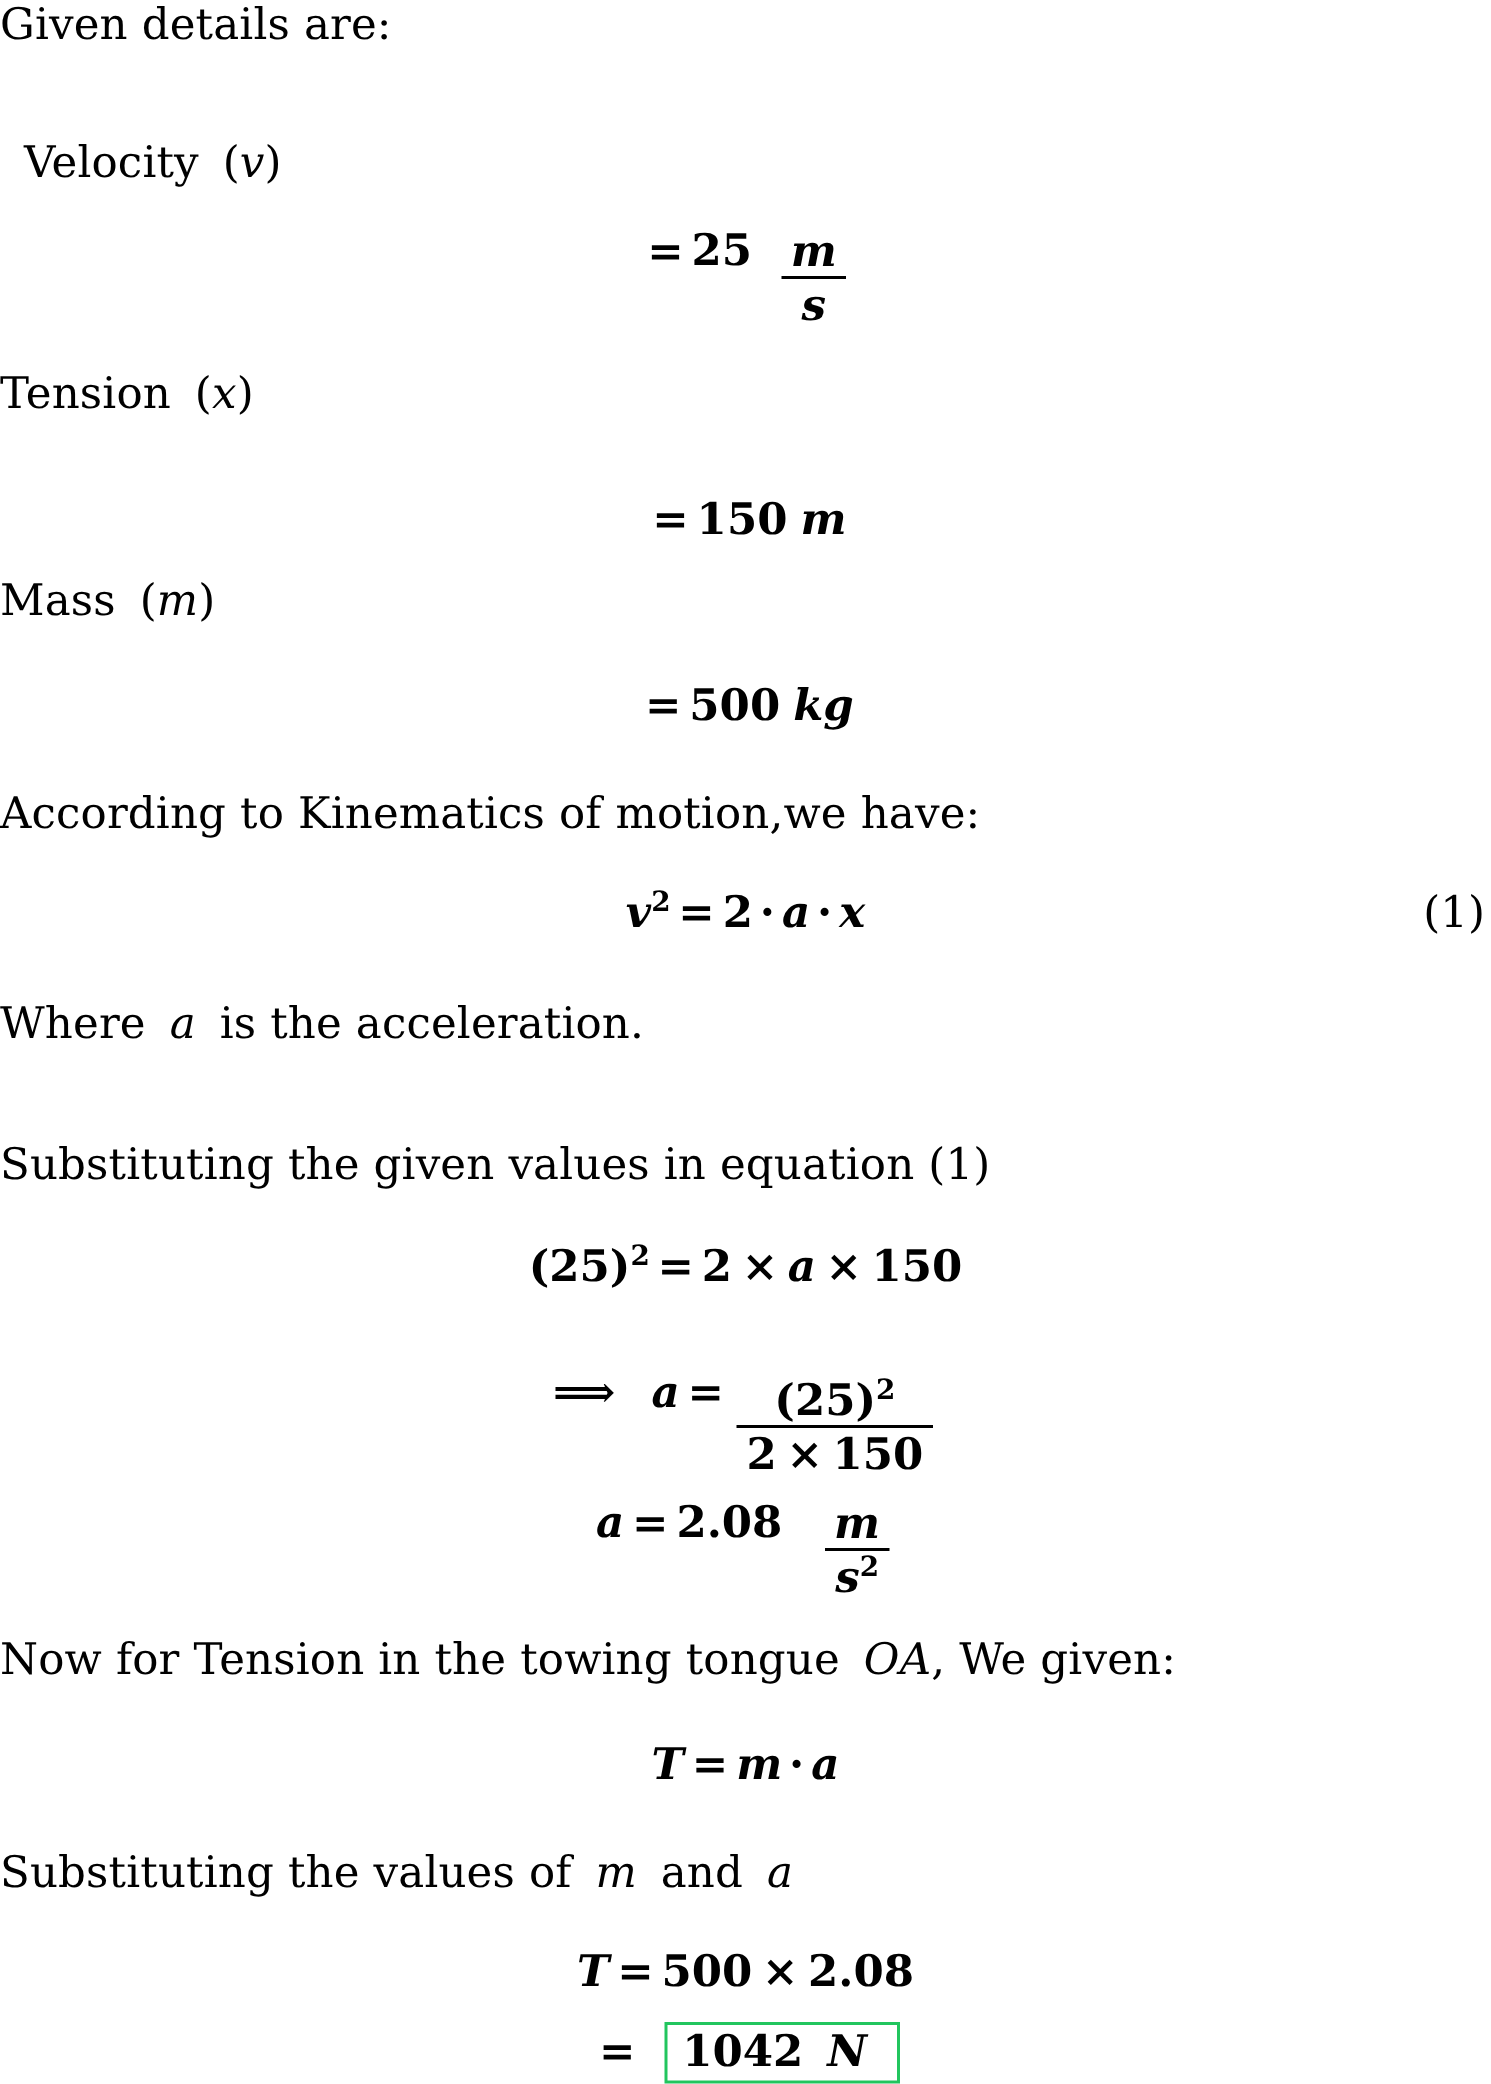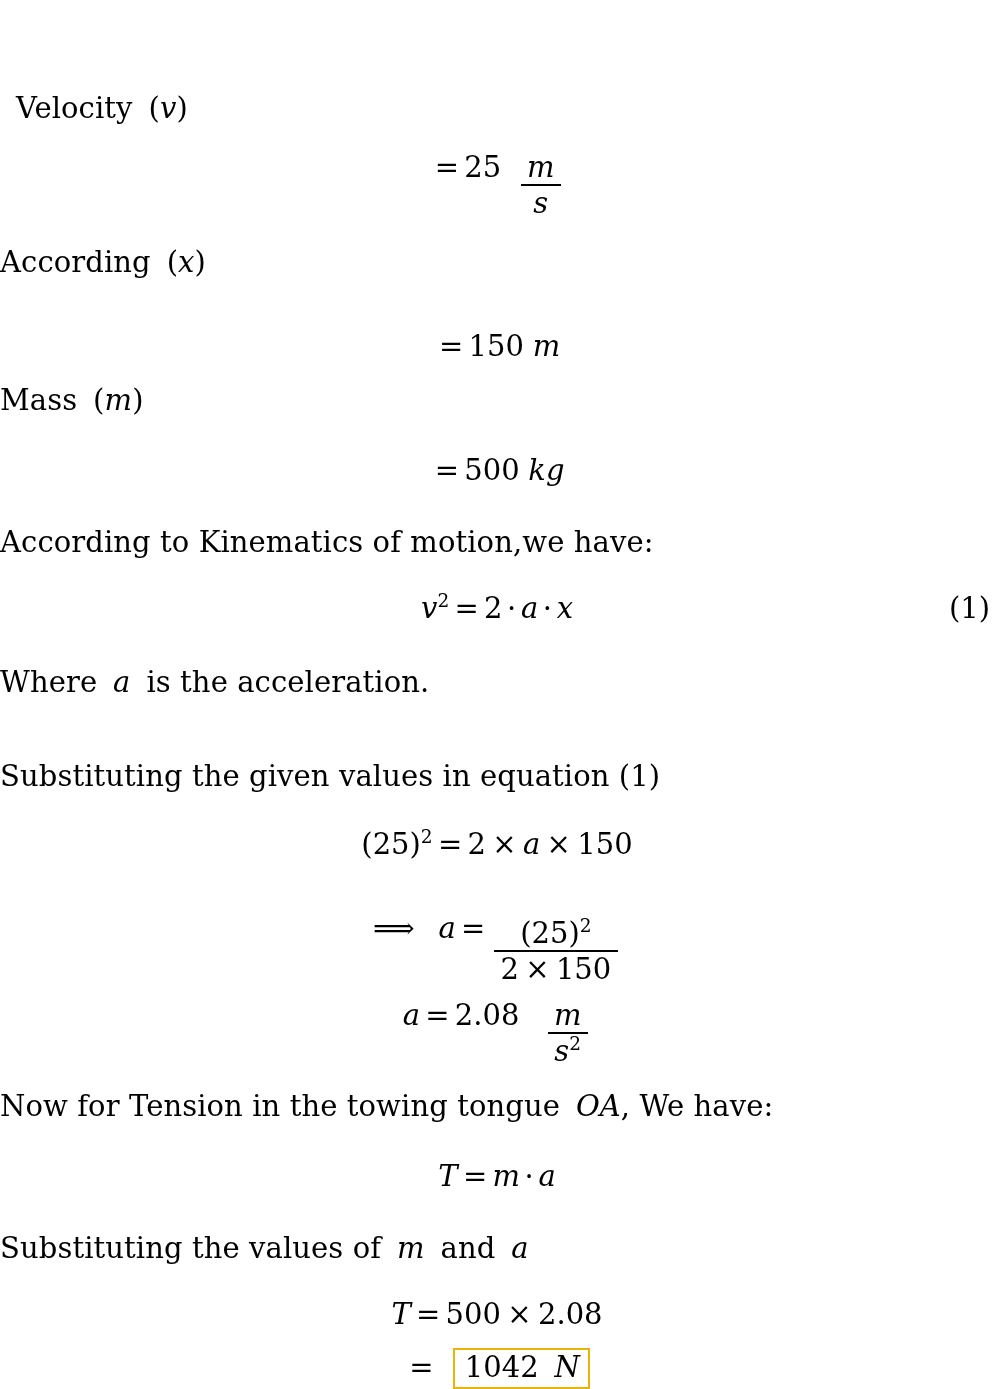--- a/index.html
+++ b/index.html
@@ -34,20 +34,21 @@
   }
 
   
   .display {
     position: absolute;
     left: 0;
     width: 994px;
     text-align: center;
     font-size: 29px;
     line-height: 1;
+    font-weight: bold;
   }
   .display-inner {
     display: inline-block;
     text-align: center;
     white-space: nowrap;
     position: relative;
   }
 
   
   .mi {
@@ -116,52 +117,55 @@
     position: absolute;
     right: 4px;
     font-size: 29px;
     line-height: 1;
     font-style: normal;
   }
 
   
   .boxed {
     display: inline-block;
-    border: 2px solid #eab308;
-    padding: 3px 8px 5px 10px;
+    border: 2px solid #22c55e;
+    padding: 3px 20px 5px 10px;
     line-height: 1;
     margin-left: 14px;
   }
 
   .arrow {
     font-style: normal;
     letter-spacing: -0.02em;
   }
   .sp-s { display: inline-block; width: 0.30em; }
   .sp-m { display: inline-block; width: 0.55em; }
   .sp-l { display: inline-block; width: 0.85em; }
 </style>
 </head>
 <body>
 
 <div class="page">
 
+  <div class="para" style="top:2px;">
+    <span>Given details are:</span>
+  </div>
 
   <div class="para" style="top:94px;padding-left:16px;">
     <span>Velocity</span><span class="sp-m"></span><span>(</span><span class="mi">v</span><span>)</span>
   </div>
 
   <div class="display" style="top:152px;">
     <span class="display-inner">
       <span class="opeq">=</span><span class="mn">25</span><span class="sp-m"></span><span class="fracwrap"><span class="frac"><span class="num mi">m</span><span class="bar"></span><span class="den mi">s</span></span></span>
     </span>
   </div>
 
   <div class="para" style="top:248px;">
-    <span>According</span><span class="sp-m"></span><span>(</span><span class="mi">x</span><span>)</span>
+    <span>Tension</span><span class="sp-m"></span><span>(</span><span class="mi">x</span><span>)</span>
   </div>
 
   <div class="display" style="top:332px;">
     <span class="display-inner">
       <span class="opeq">=</span><span class="mn">150</span><span class="sp-s"></span><span class="mi">m</span>
     </span>
   </div>
 
   <div class="para" style="top:386px;">
     <span>Mass</span><span class="sp-m"></span><span>(</span><span class="mi">m</span><span>)</span>
@@ -204,21 +208,21 @@
     </span>
   </div>
 
   <div class="display" style="top:1000px;">
     <span class="display-inner">
       <span class="mi">a</span><span class="opeq">=</span><span class="mn">2.08</span><span class="sp-l"></span><span class="fracwrap"><span class="frac"><span class="num mi">m</span><span class="bar"></span><span class="den"><span class="mi">s</span><sup class="exp">2</sup></span></span></span>
     </span>
   </div>
 
   <div class="para" style="top:1092px;">
-    <span>Now for Tension in the towing tongue</span><span class="sp-m"></span><span class="mi">OA</span><span>, We have:</span>
+    <span>Now for Tension in the towing tongue</span><span class="sp-m"></span><span class="mi">OA</span><span>, We given:</span>
   </div>
 
   <div class="display" style="top:1162px;">
     <span class="display-inner">
       <span class="mi">T</span><span class="opeq">=</span><span class="mi">m</span><span class="cdot">·</span><span class="mi">a</span>
     </span>
   </div>
 
   <div class="para" style="top:1234px;">
     <span>Substituting the values of</span><span class="sp-m"></span><span class="mi">m</span><span class="sp-m"></span><span>and</span><span class="sp-m"></span><span class="mi">a</span>

